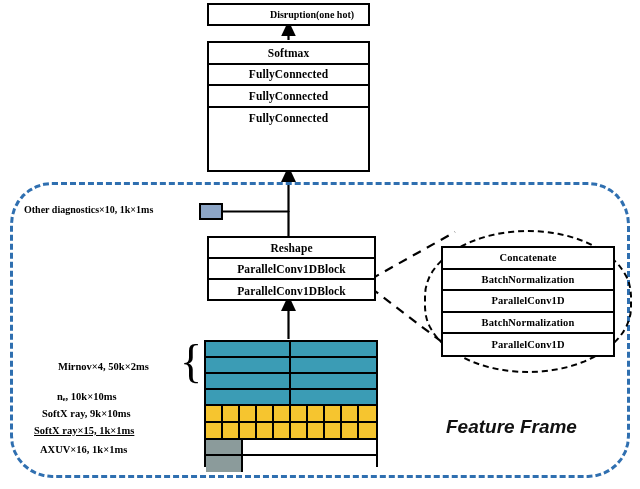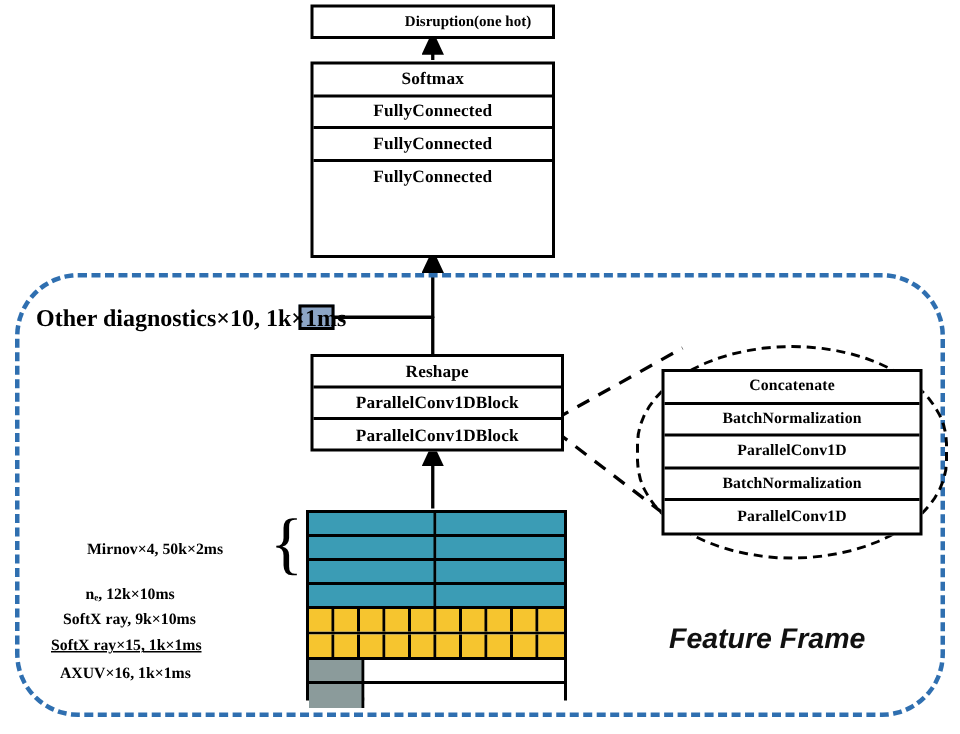--- a/index.html
+++ b/index.html
@@ -87,21 +87,21 @@
   
   #chip-other {
     position: absolute;
     left: 199px; top: 203px; width: 24px; height: 17px;
     border: 2px solid #000;
     z-index: 6;
   }
   #label-other {
     position: absolute;
     left: 24px; top: 204px;
-    font-size: 16px; font-weight: bold; color: #000;
+    font-size: 10px; font-weight: bold; color: #000;
     white-space: nowrap; z-index: 6;
   }
 
   
   #grid {
     position: absolute;
     left: 204px; top: 340px; width: 174px; height: 127px;
     border: 2px solid #000;
     background: #fff;
     z-index: 6;
@@ -276,18 +276,18 @@
   </div>
   <div class="grow r-gray">
     <div class="gcell c-gray" style="width:22%"></div>
     <div class="gcell c-white" style="width:78%"></div>
   </div>
 </div>
 
 <div id="brace">{</div>
 
 <div class="siglabel" style="left:34px; top:361px;margin-left:24px;">Mirnov×4, 50k×2ms</div>
-<div class="siglabel" style="left:57px; top:391px;">nₑ, 12k×10ms</div>
+<div class="siglabel" style="left:57px; top:391px;">nₑ, 10k×10ms</div>
 <div class="siglabel" style="left:42px; top:408px;">SoftX ray, 9k×10ms</div>
 <div class="siglabel" style="left:34px; top:425px;text-decoration:underline;">SoftX ray×15, 1k×1ms</div>
 <div class="siglabel" style="left:40px; top:444px;">AXUV×16, 1k×1ms</div>
 
 <div id="caption-feature-frame">Feature Frame</div>
 
 </body></html>

